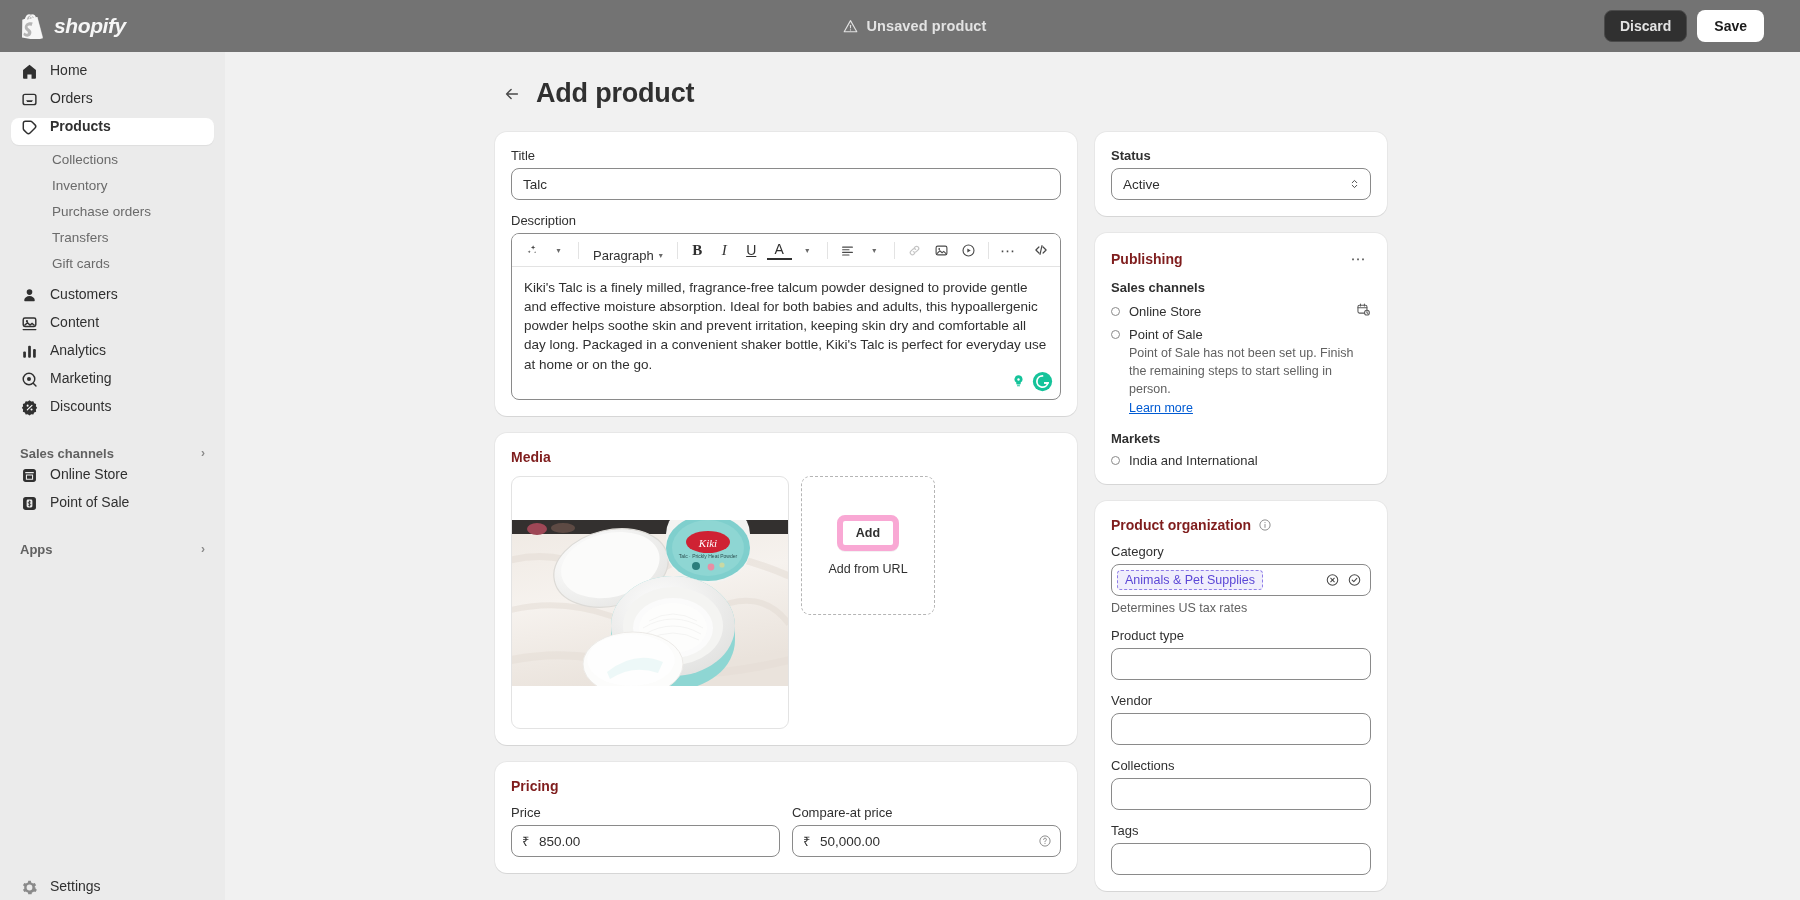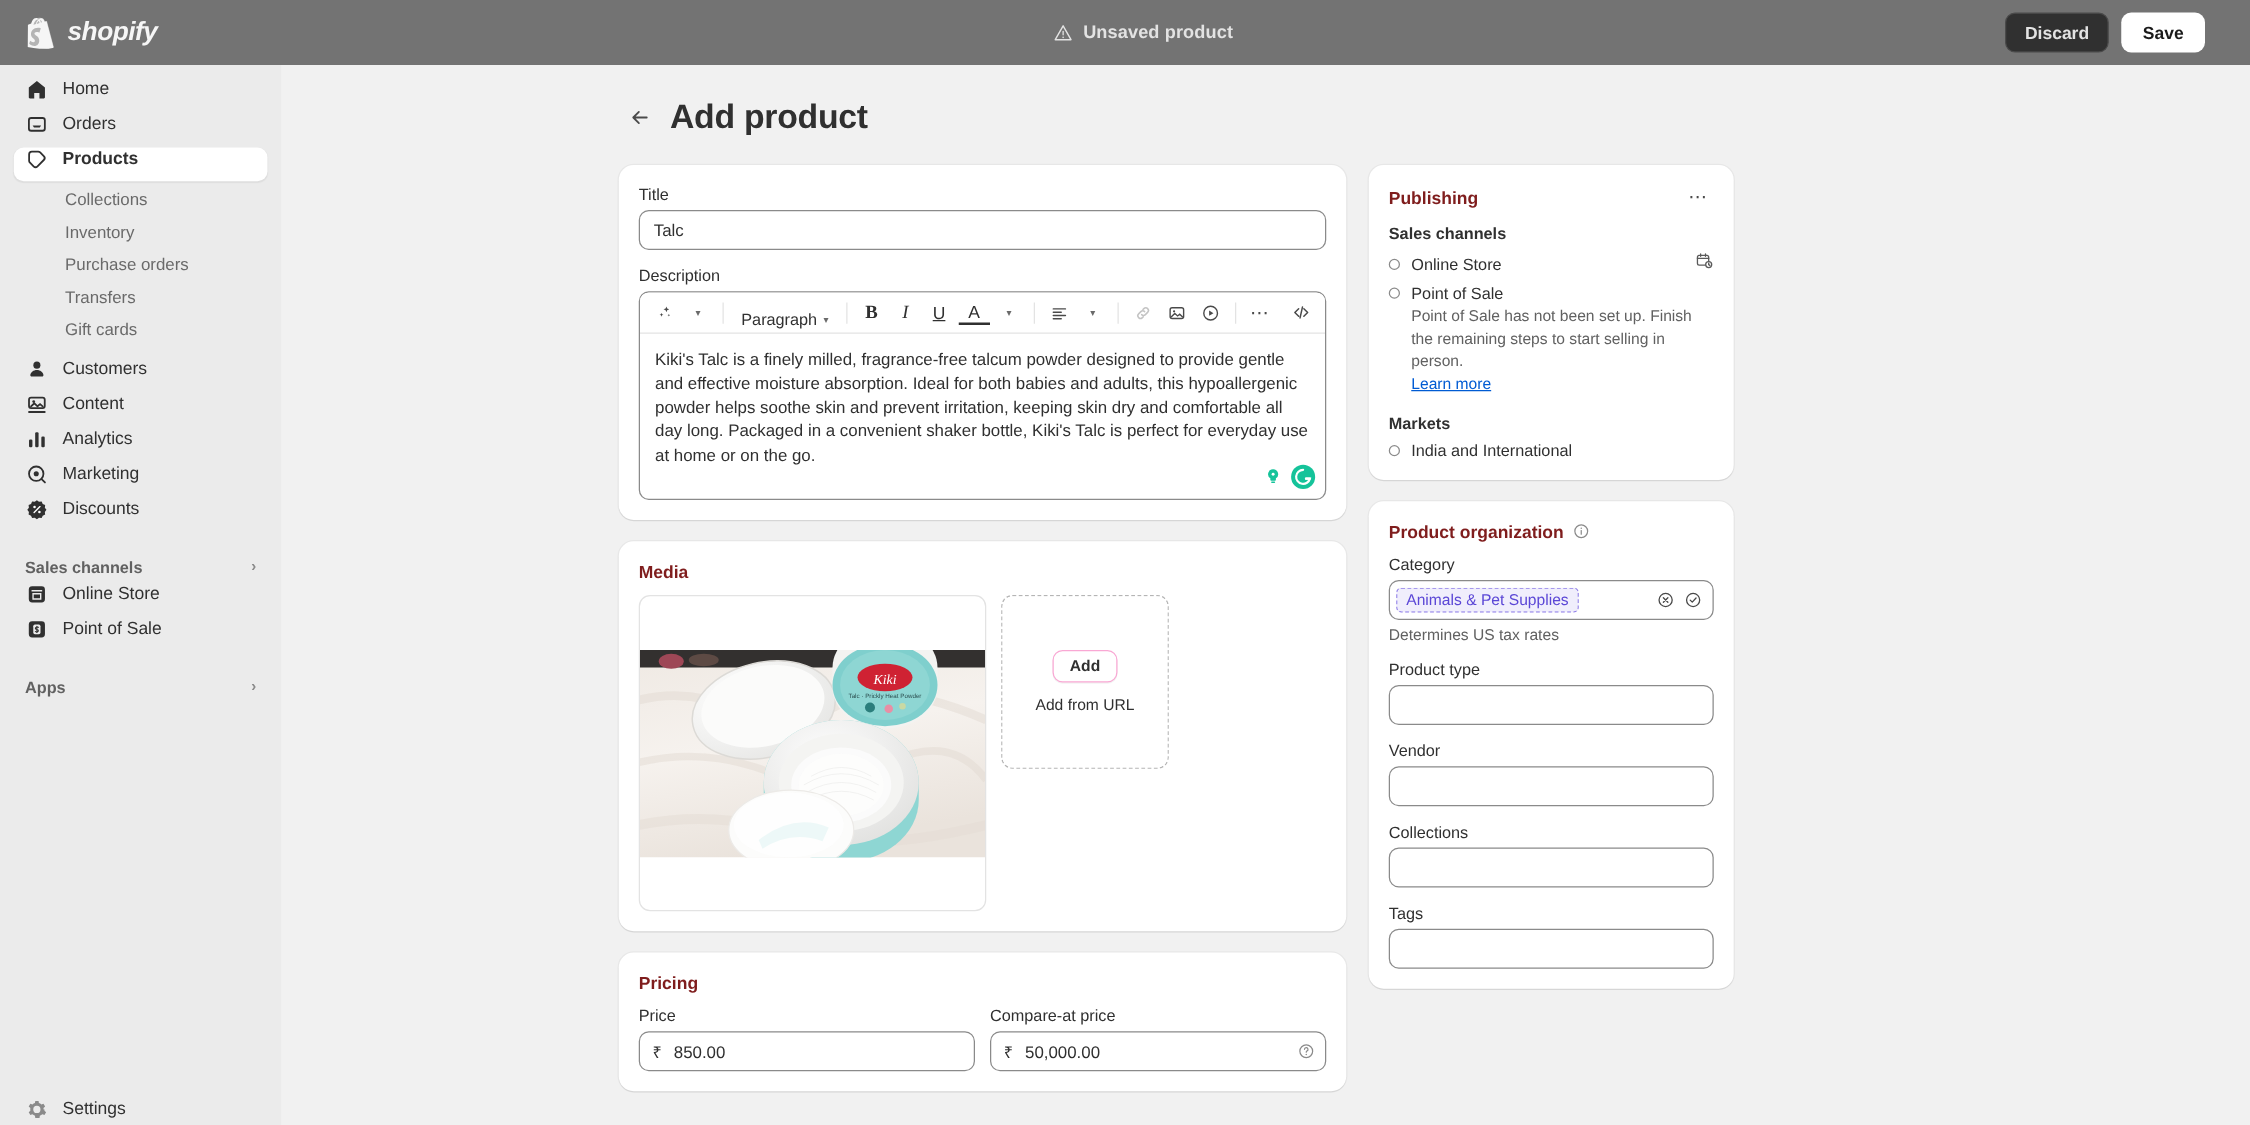--- a/index.html
+++ b/index.html
@@ -128,21 +128,21 @@
     background: #fff; border: 1px solid #e3e3e3; cursor: pointer;
     display: flex; align-items: center; justify-content: center;
   }
   .media-img { width: 100%; height: 166px; display: block; }
   .media-drop {
     width: 134px; height: 139px; border: 1px dashed #b5b5b5; border-radius: 9px;
     display: flex; flex-direction: column; align-items: center; justify-content: center; gap: 11px;
     background: #fff; cursor: pointer;
   }
   .btn-small {
-    background: #fff; border: 1px solid #f9a8d4; border-radius: 8px;
+    background: #fff; border: 6px solid #f9a8d4; border-radius: 8px;
     font-size: 12.5px; font-weight: 600; color: #303030; padding: 5px 13px; cursor: pointer;
     box-shadow: 0 1px 0 rgba(0,0,0,0.05); font-family: inherit;
   }
   .link-small { font-size: 12.5px; color: #303030; cursor: pointer; font-weight: 450; }
 
   
   .price-grid { display: flex; gap: 12px; }
   .price-cell { flex: 1; }
   .money-wrap { position: relative; }
   .money-wrap .input { padding-left: 27px; }
@@ -564,20 +564,33 @@
                       </span>
                     </div>
                   </div>
                 </div>
               </div>
 
             </div>
 
             <div class="col-right">
 
+              <div class="card">
+                <div class="field-label" style="font-weight:600;">Status</div>
+                <div class="select-wrap">
+                  <div class="select-box">
+                    <span>Active</span>
+                  </div>
+                  <span class="select-arrows">
+                    <svg width="13" height="13" viewBox="0 0 20 20" fill="none" stroke="#4a4a4a" stroke-width="1.5" stroke-linecap="round" stroke-linejoin="round">
+                        <path d="M6.5 8 10 4.5 13.5 8M6.5 12 10 15.5 13.5 12"></path>
+                      </svg>
+                  </span>
+                </div>
+              </div>
 
               <div class="card">
                 <div class="card-head-row">
                   <span class="card-title" style="margin:0;">Publishing</span>
                   <span class="dots-btn">⋯</span>
                 </div>
 
                 <div class="sub-head">Sales channels</div>
 
                 <div class="channel-row">

